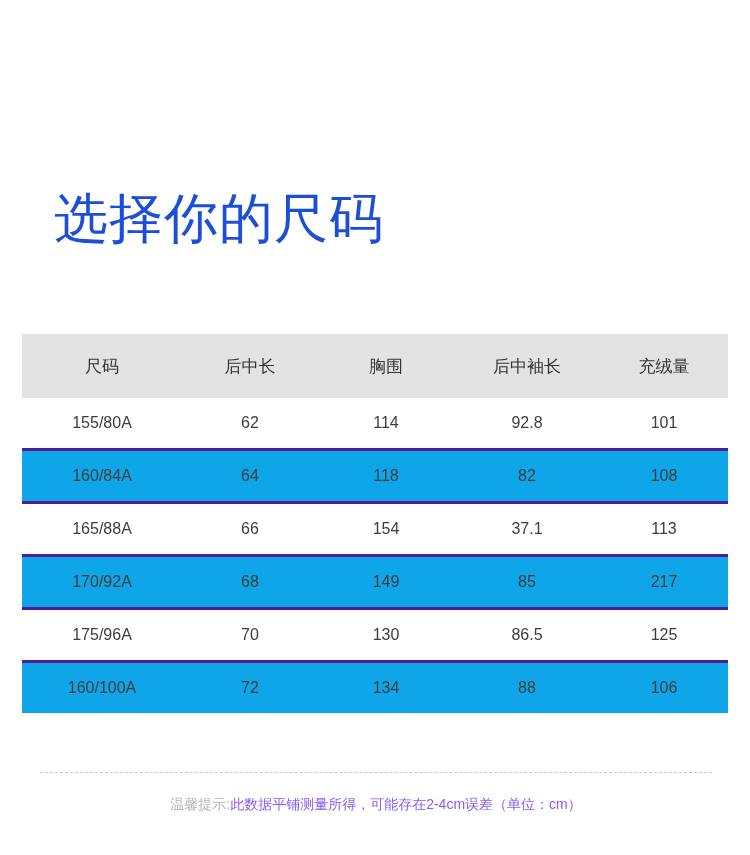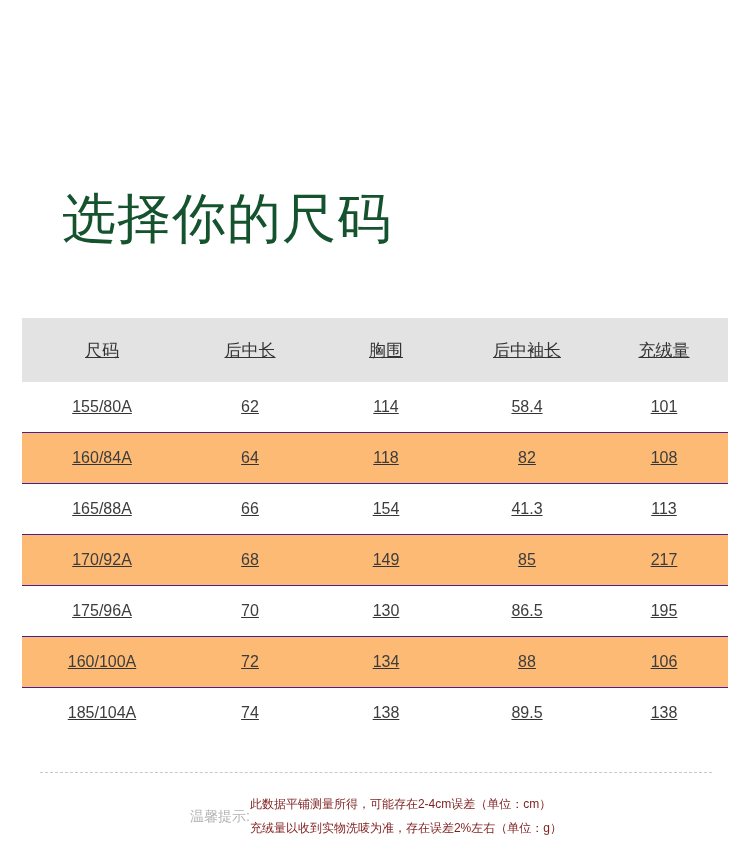--- a/index.html
+++ b/index.html
@@ -15,37 +15,36 @@
     overflow: hidden;
   }
   .page {
     position: relative;
     width: 750px;
     height: 855px;
     box-sizing: border-box;
   }
   .title {
     position: absolute;
-    left: 62px;
+    left: 54px;
     top: 185px;
     font-size: 54px;
     line-height: 66px;
     font-weight: 400;
-    color: #14532d;
+    color: #1d4ed8;
     letter-spacing: 1px;
     white-space: nowrap;
   }
   .size-table {
     position: absolute;
     left: 22px;
-    top: 318px;
+    top: 334px;
     width: 706px;
     border-collapse: collapse;
     table-layout: fixed;
-    text-decoration: underline;
   }
   .size-table th,
   .size-table td {
     text-align: center;
     font-weight: 400;
     font-size: 16px;
     color: #3d3d3d;
     height: 50px;
     padding: 0;
     border: none;
@@ -53,24 +52,24 @@
   .size-table thead th {
     background: #e3e3e3;
     height: 64px;
     font-size: 17px;
     color: #333333;
   }
   .size-table tbody tr.odd td {
     background: #ffffff;
   }
   .size-table tbody tr.even td {
-    background: #fdba74;
+    background: #0ea5e9;
   }
   .size-table tbody td {
-    border-bottom: 1px solid #4c1d95;
+    border-bottom: 3px solid #4c1d95;
   }
   .size-table tbody tr:last-child td {
     border-bottom: none;
   }
   .col-size { width: 160px; }
   .col-a { width: 136px; }
   .col-b { width: 136px; }
   .col-c { width: 146px; }
   .col-d { width: 128px; }
 
@@ -91,22 +90,22 @@
     align-items: center;
   }
   .note-label {
     font-size: 14px;
     color: #b3b3b3;
     line-height: 24px;
     white-space: nowrap;
     padding-top: 0px;
   }
   .note-lines {
-    font-size: 12px;
-    color: #7f1d1d;
+    font-size: 14px;
+    color: #8b5cf6;
     line-height: 24px;
     white-space: nowrap;
   }
   .note-lines div {
     display: block;
   }
 </style>
 </head>
 <body>
 
@@ -129,71 +128,63 @@
         <th>胸围</th>
         <th>后中袖长</th>
         <th>充绒量</th>
       </tr>
     </thead>
     <tbody>
       <tr class="odd">
         <td>155/80A</td>
         <td>62</td>
         <td>114</td>
-        <td>58.4</td>
+        <td>92.8</td>
         <td>101</td>
       </tr>
       <tr class="even">
         <td>160/84A</td>
         <td>64</td>
         <td>118</td>
         <td>82</td>
         <td>108</td>
       </tr>
       <tr class="odd">
         <td>165/88A</td>
         <td>66</td>
         <td>154</td>
-        <td>41.3</td>
+        <td>37.1</td>
         <td>113</td>
       </tr>
       <tr class="even">
         <td>170/92A</td>
         <td>68</td>
         <td>149</td>
         <td>85</td>
         <td>217</td>
       </tr>
       <tr class="odd">
         <td>175/96A</td>
         <td>70</td>
         <td>130</td>
         <td>86.5</td>
-        <td>195</td>
+        <td>125</td>
       </tr>
       <tr class="even">
         <td>160/100A</td>
         <td>72</td>
         <td>134</td>
         <td>88</td>
         <td>106</td>
-      </tr>
-      <tr class="odd">
-        <td>185/104A</td>
-        <td>74</td>
-        <td>138</td>
-        <td>89.5</td>
-        <td>138</td>
       </tr>
     </tbody>
   </table>
 
   <div class="divider"></div>
 
   <div class="note">
     <div class="note-label">温馨提示:</div>
     <div class="note-lines">
       <div>此数据平铺测量所得，可能存在2-4cm误差（单位：cm）</div>
-      <div>充绒量以收到实物洗唛为准，存在误差2%左右（单位：g）</div>
     </div>
   </div>
 
 </div>
 
 </body></html>

